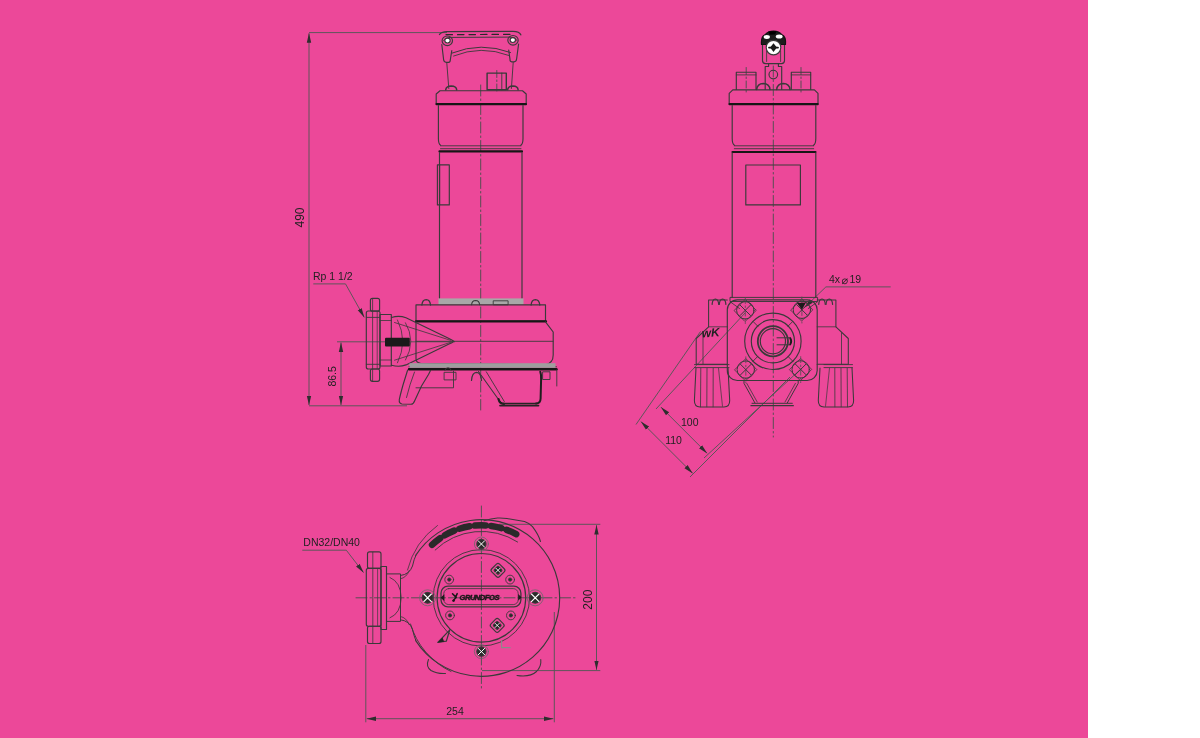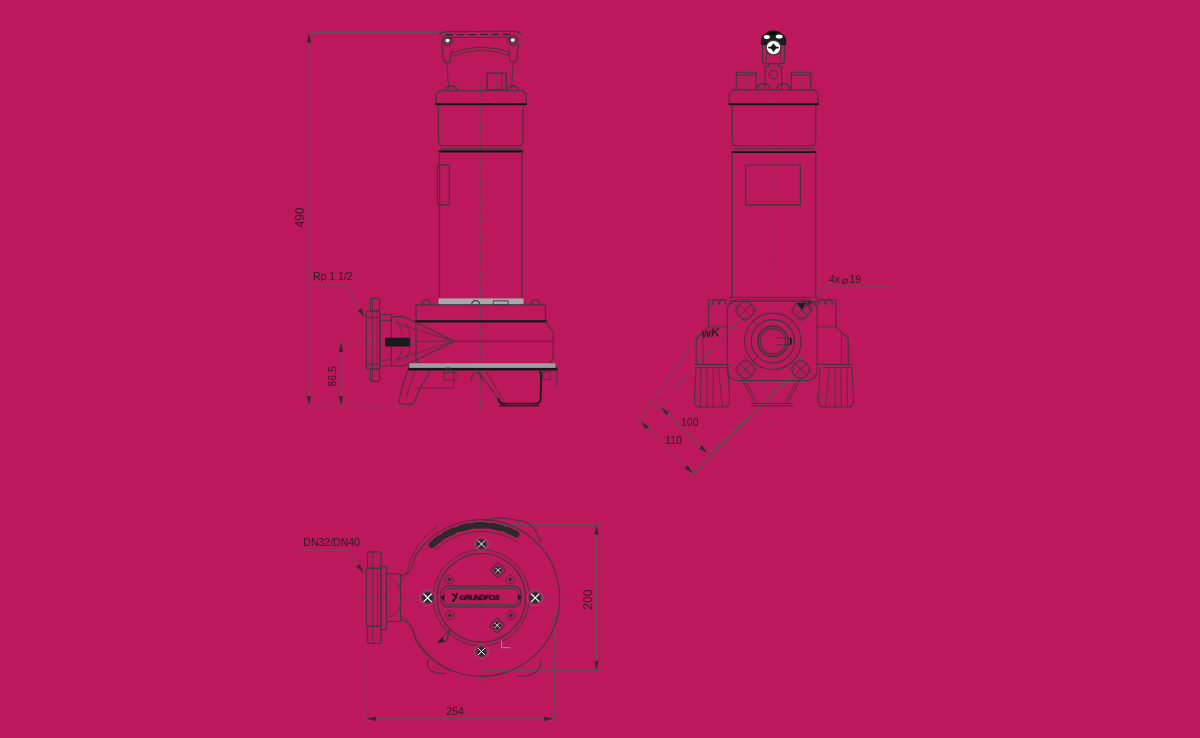--- a/index.html
+++ b/index.html
@@ -1,16 +1,16 @@
 <!DOCTYPE html>
 <html><head>
 <meta charset="utf-8">
 <style>
   html,body{margin:0;padding:0;background:#fff;}
-  .wrap{width:1200px;height:738px;position:relative;overflow:hidden;background:#be185d;}
+  .wrap{width:1088px;height:738px;position:relative;overflow:hidden;background:#ec4899;}
   svg{filter:blur(0.42px);} body{-webkit-font-smoothing:antialiased;}
   svg{position:absolute;left:0;top:0;}
   text{font-family:"Liberation Sans",sans-serif;fill:#222;}
 </style>
 </head>
 <body>
 <div class="wrap">
 <svg width="1200" height="738" viewBox="0 0 1200 738">
 <defs>
 <marker id="ar" viewBox="0 0 10 6" refX="9.3" refY="3" markerWidth="10" markerHeight="6" orient="auto-start-reverse" markerUnits="userSpaceOnUse">

